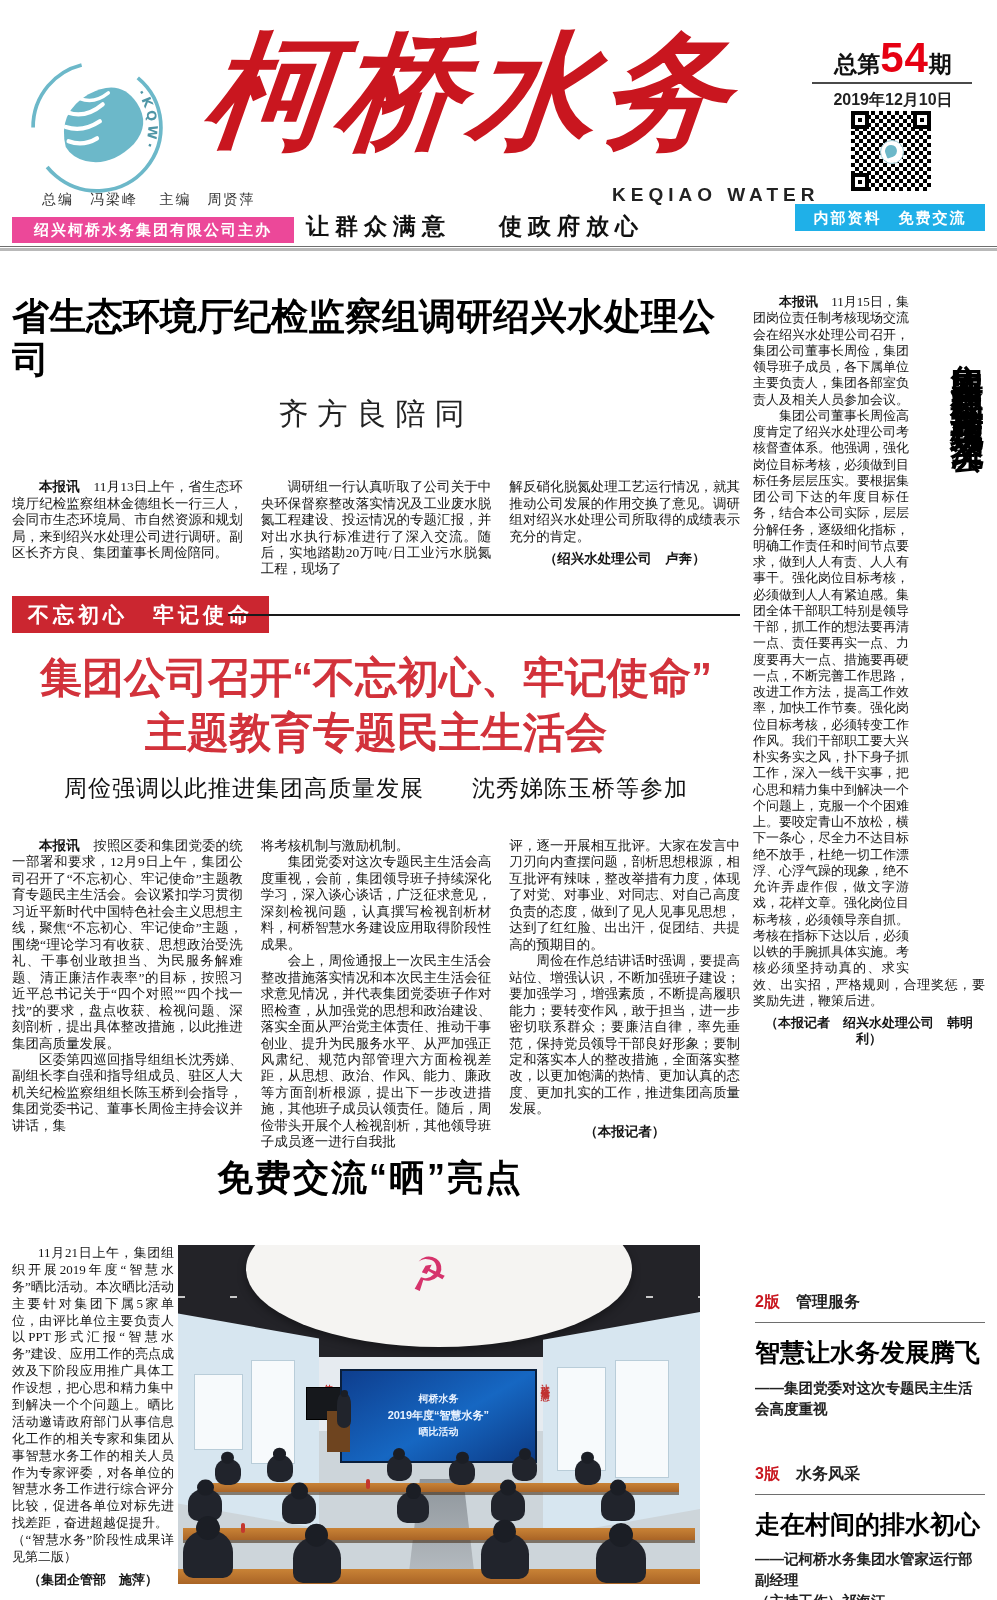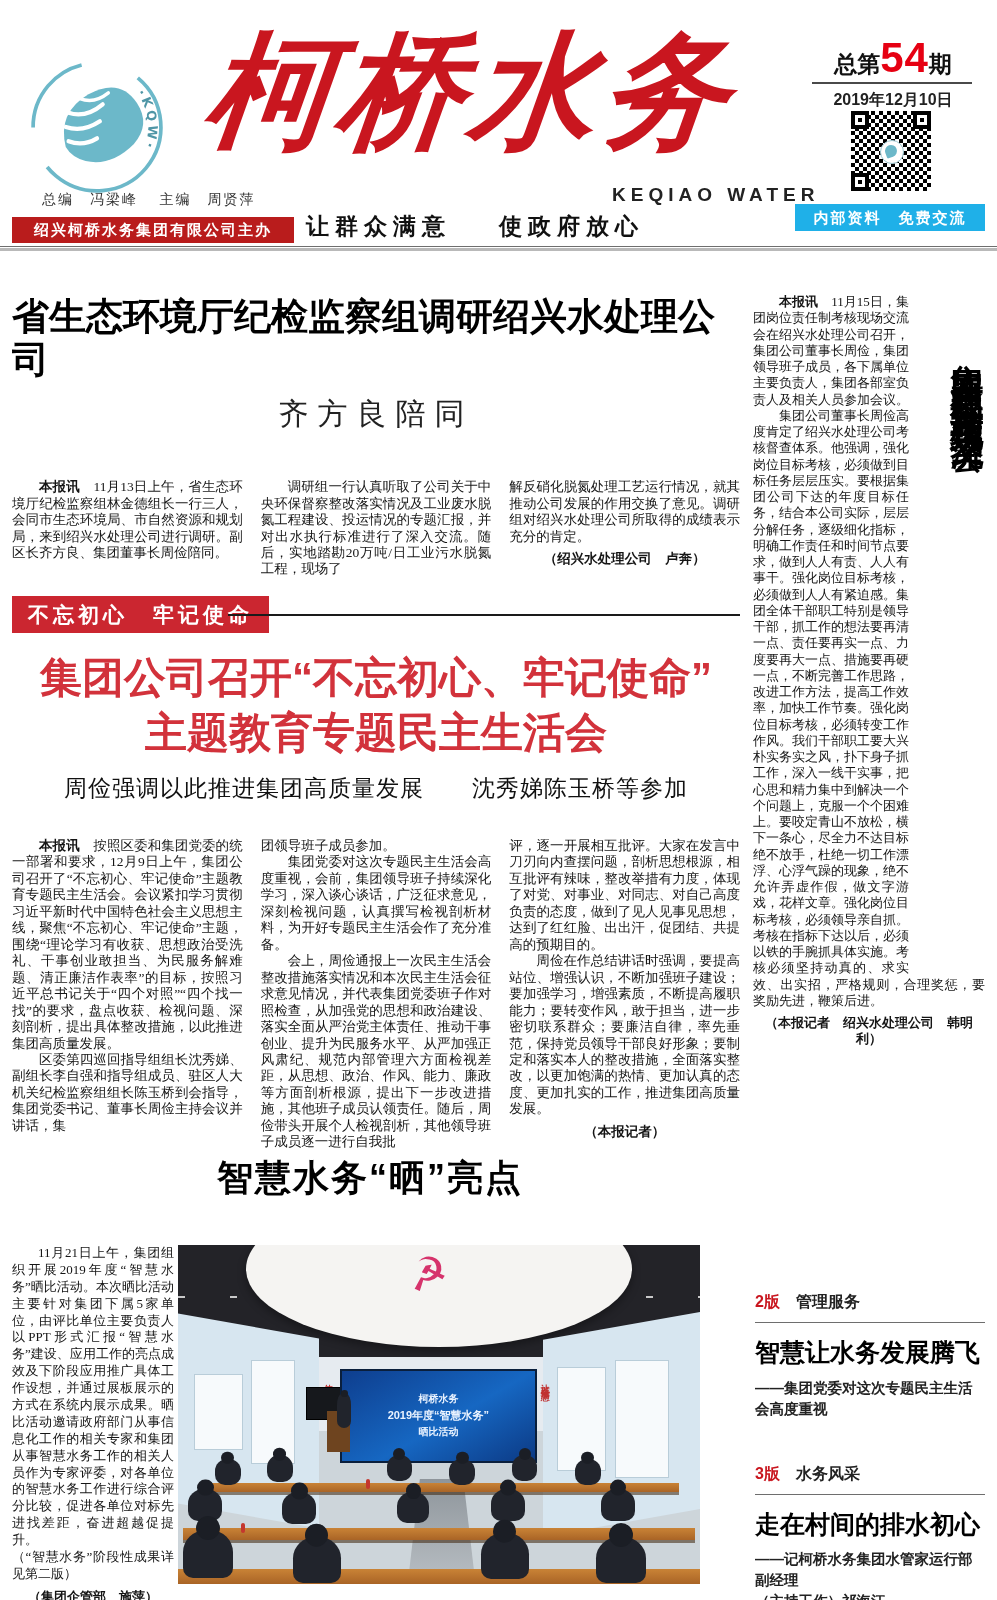--- a/index.html
+++ b/index.html
@@ -8,21 +8,21 @@
   .abs { position:absolute; }
   .sans { font-family:"Liberation Sans","DejaVu Sans",sans-serif; }
 
   
   #logo { left:26px; top:56px; width:142px; height:142px; }
   #masthead { left:150px; top:2px; width:640px; height:190px; text-align:center;
               font-size:126px; line-height:182px; font-weight:bold; font-style:italic;
               color:#c9161f; letter-spacing:6px; transform:skewX(-6deg); white-space:nowrap; }
   #masthead-en { left:612px; top:184px; font-weight:bold; font-size:19px; letter-spacing:5px; color:#222; }
   #editors { left:42px; top:191px; font-size:14px; letter-spacing:2px; color:#333; }
-  #publisher-bar { left:12px; top:217px; width:282px; height:26px; background:#b91c1c; color:#fff;
+  #publisher-bar { left:12px; top:217px; width:282px; height:26px; background:#ec4899; color:#fff;
                    font-weight:bold; font-size:15px; line-height:26px; text-align:center; letter-spacing:2px; }
   #slogans { left:306px; top:211px; font-weight:900; font-size:23px; letter-spacing:6px; color:#111; }
   #slogans span.gap { display:inline-block; width:48px; }
   #issue-line { left:800px; top:34px; width:186px; text-align:center; white-space:nowrap; }
   #issue-line .pre, #issue-line .suf { font-size:23px; font-weight:bold; color:#111; }
   #issue-line .num { font-size:42px; font-weight:bold; color:#e60012; letter-spacing:1px; }
   #issue-rule { left:812px; top:82px; width:160px; border-top:2px solid #4a4a4a; }
   #date-line { left:800px; top:90px; width:186px; text-align:center; font-size:16px; font-weight:bold; color:#222; }
   #qr { left:851px; top:111px; width:80px; height:80px; background:
         repeating-conic-gradient(#000 0% 25%, #fff 0% 50%);
@@ -209,37 +209,37 @@
       <div>集团公司召开“不忘初心、牢记使命”</div>
       <div>主题教育专题民主生活会</div>
     </div>
     <div class="subhead2">周俭强调以此推进集团高质量发展　　沈秀娣陈玉桥等参加</div>
     <div class="cols">
       <div class="col">
         <p><span class="lead">本报讯</span>　<span>按照区委和集团党委的统一部署和要求，12月9日上午，集团公司召开了“不忘初心、牢记使命”主题教育专题民主生活会。会议紧扣学习贯彻习近平新时代中国特色社会主义思想主线，聚焦“不忘初心、牢记使命”主题，围绕“理论学习有收获、思想政治受洗礼、干事创业敢担当、为民服务解难题、清正廉洁作表率”的目标，按照习近平总书记关于“四个对照”“四个找一找”的要求，盘点收获、检视问题、深刻剖析，提出具体整改措施，以此推进集团高质量发展。</span></p>
         <p>区委第四巡回指导组组长沈秀娣、副组长李自强和指导组成员、驻区人大机关纪检监察组组长陈玉桥到会指导，集团党委书记、董事长周俭主持会议并讲话，集</p>
       </div>
       <div class="col">
-        <p class="noindent">团领导班子成员参加。</p>
-        <p>集团党委对这次专题民主生活会高度重视，会前，集团领导班子持续深化学习，深入谈心谈话，广泛征求意见，深刻检视问题，认真撰写检视剖析材料，为开好专题民主生活会作了充分准备。</p>
+        <p class="noindent">将考核机制与激励机制。</p>
+        <p>集团党委对这次专题民主生活会高度重视，会前，集团领导班子持续深化学习，深入谈心谈话，广泛征求意见，深刻检视问题，认真撰写检视剖析材料，柯桥智慧水务建设应用取得阶段性成果。</p>
         <p>会上，周俭通报上一次民主生活会整改措施落实情况和本次民主生活会征求意见情况，并代表集团党委班子作对照检查，从加强党的思想和政治建设、落实全面从严治党主体责任、推动干事创业、提升为民服务水平、从严加强正风肃纪、规范内部管理六方面检视差距，从思想、政治、作风、能力、廉政等方面剖析根源，提出下一步改进措施，其他班子成员认领责任。随后，周俭带头开展个人检视剖析，其他领导班子成员逐一进行自我批</p>
       </div>
       <div class="col">
         <p class="noindent">评，逐一开展相互批评。大家在发言中刀刃向内查摆问题，剖析思想根源，相互批评有辣味，整改举措有力度，体现了对党、对事业、对同志、对自己高度负责的态度，做到了见人见事见思想，达到了红红脸、出出汗，促团结、共提高的预期目的。</p>
         <p>周俭在作总结讲话时强调，要提高站位、增强认识，不断加强班子建设；要加强学习，增强素质，不断提高履职能力；要转变作风，敢于担当，进一步密切联系群众；要廉洁自律，率先垂范，保持党员领导干部良好形象；要制定和落实本人的整改措施，全面落实整改，以更加饱满的热情、更加认真的态度、更加扎实的工作，推进集团高质量发展。</p>
         <div class="byline">（本报记者）</div>
       </div>
     </div>
   </div>
 
   <div class="abs" id="a3">
-    <div class="headline3 sans">智慧水务“晒”亮点</div>
+    <div class="headline3 sans">免费交流“晒”亮点</div>
     <div class="row">
       <div class="leftcol">
-        <p>11月21日上午，集团组织开展2019年度“智慧水务”晒比活动。本次晒比活动主要针对集团下属5家单位，由评比单位主要负责人以PPT形式汇报“智慧水务”建设、应用工作的亮点成效及下阶段应用推广具体工作设想，并通过展板展示的方式在系统内展示成果。晒比活动邀请政府部门从事信息化工作的相关专家和集团从事智慧水务工作的相关人员作为专家评委，对各单位的智慧水务工作进行综合评分比较，促进各单位对标先进找差距，奋进超越促提升。</p>
+        <p>11月21日上午，集团组织开展2019年度“智慧水务”晒比活动。本次晒比活动主要针对集团下属5家单位，由评比单位主要负责人以PPT形式汇报“智慧水务”建设、应用工作的亮点成效及下阶段应用推广具体工作设想，把心思和精力集中到解决一个个问题上。晒比活动邀请政府部门从事信息化工作的相关专家和集团从事智慧水务工作的相关人员作为专家评委，对各单位的智慧水务工作进行综合评分比较，促进各单位对标先进找差距，奋进超越促提升。</p>
         <p class="noindent">（“智慧水务”阶段性成果详见第二版）</p>
         <div class="byline">（集团企管部　施萍）</div>
       </div>
 
       <div class="photo">
         <div class="ceil"></div>
         <div class="ceil-oval"></div>
         <div class="emblem">☭</div>
         <div class="wall-l"></div>
         <div class="wall-r"></div>

